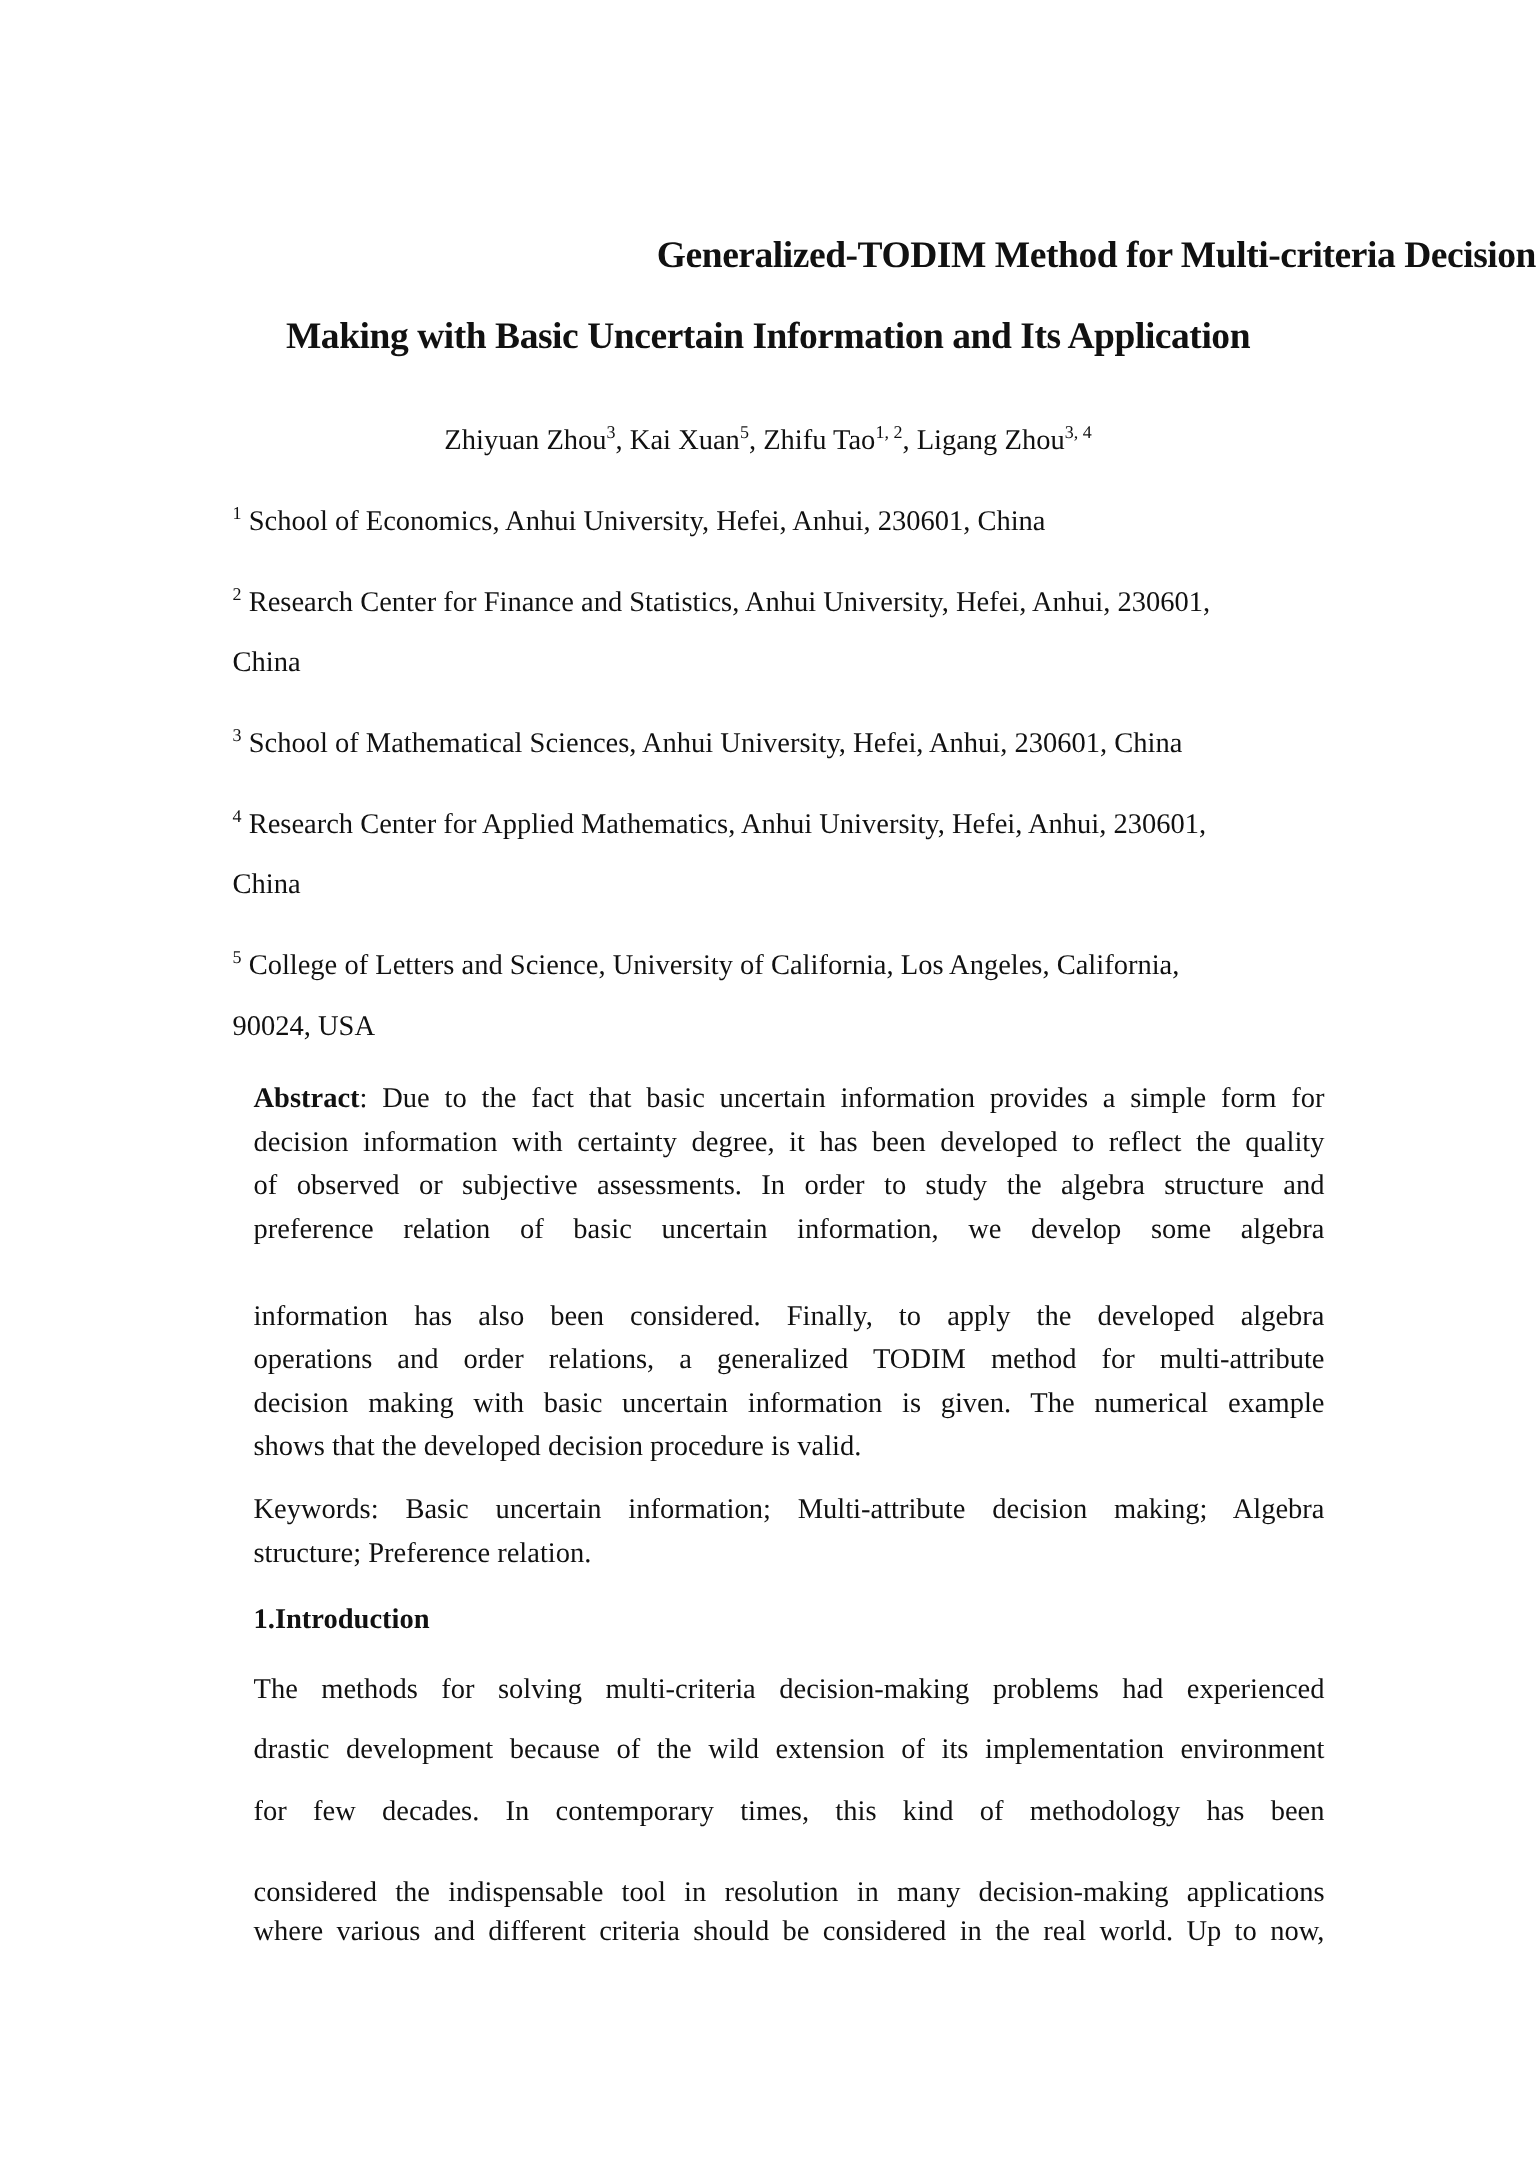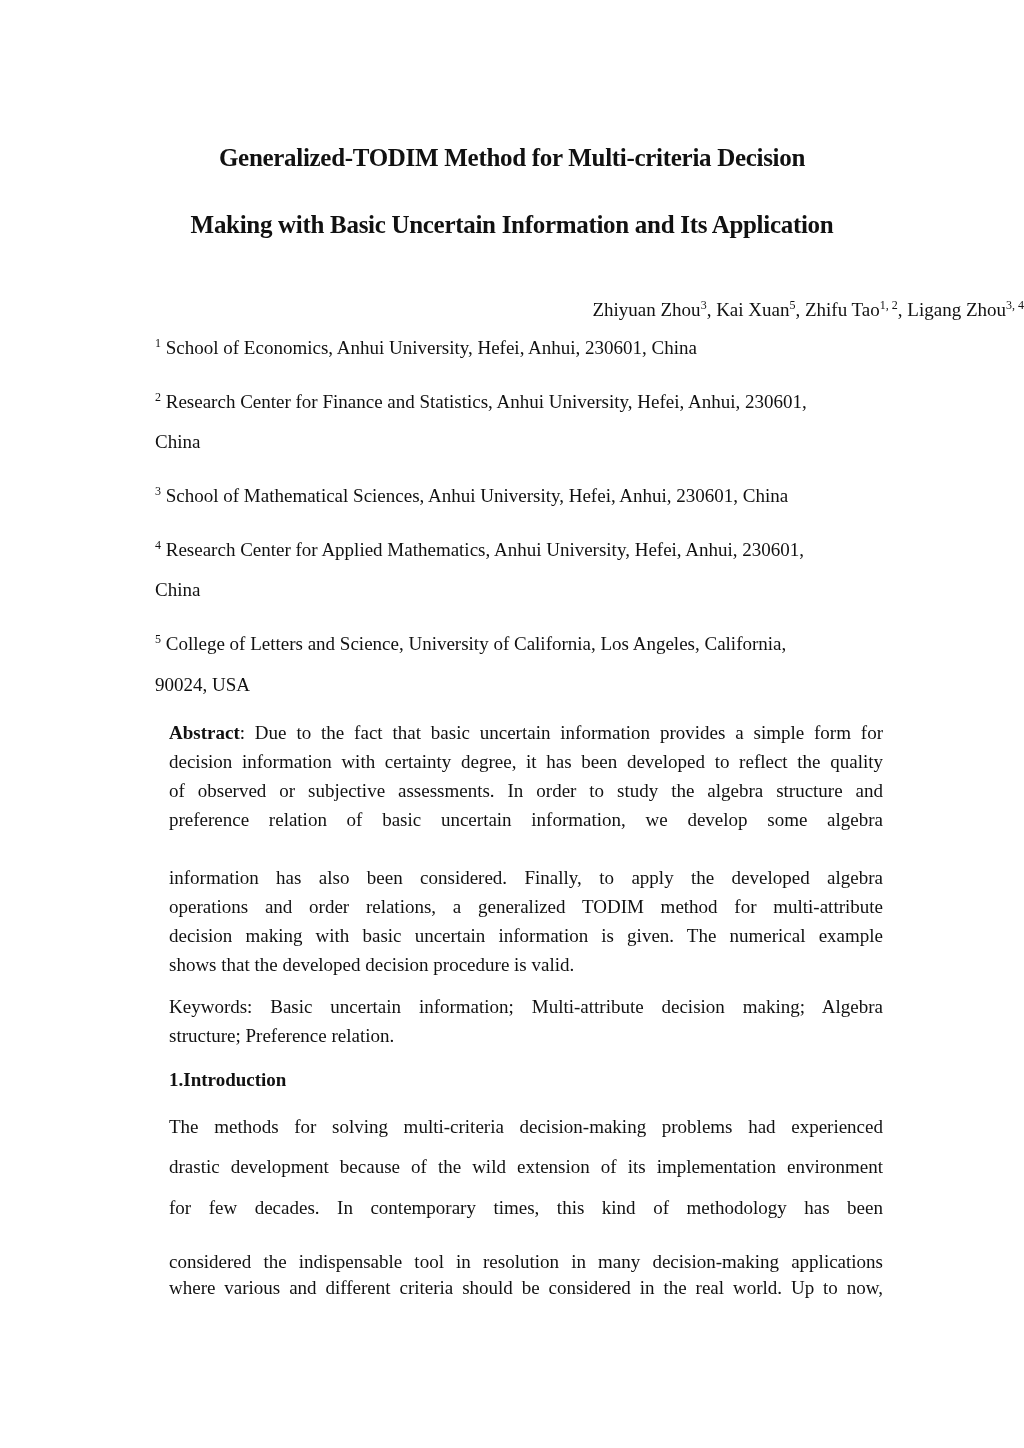--- a/index.html
+++ b/index.html
@@ -13,24 +13,24 @@
   .line { position: absolute; left: 169px; width: 714px; font-size: 19px; white-space: nowrap; }
   .just { text-align: justify; text-align-last: justify; white-space: normal; }
   .aff { position: absolute; left: 155px; width: 714px; font-size: 19px; white-space: nowrap; }
   .bold { font-weight: bold; }
 </style>
 </head>
 <body>
 
 <div class="page">
 
-  <div class="title" style="top:144px;">Generalized-TODIM Method for Multi-criteria Decision</div>
+  <div class="title" style="top:157px;text-align:right;">Generalized-TODIM Method for Multi-criteria Decision</div>
   <div class="title" style="top:211px;">Making with Basic Uncertain Information and Its Application</div>
 
-  <div class="authors" style="top:299px;text-align:right;">
+  <div class="authors" style="top:283px;">
     <span>Zhiyuan Zhou</span><sup>3</sup><span>, </span><span>Kai Xuan</span><sup>5</sup><span>, </span><span>Zhifu Tao</span><sup>1, 2</sup><span>, </span><span>Ligang Zhou</span><sup>3, 4</sup>
   </div>
 
   <div class="aff" style="top:337px;">
     <sup>1</sup> <span>School of Economics, Anhui University, Hefei, Anhui, 230601, China</span>
   </div>
 
   <div class="aff" style="top:391px;">
     <sup>2</sup> <span>Research Center for Finance and Statistics, Anhui University, Hefei, Anhui, 230601,</span>
   </div>

